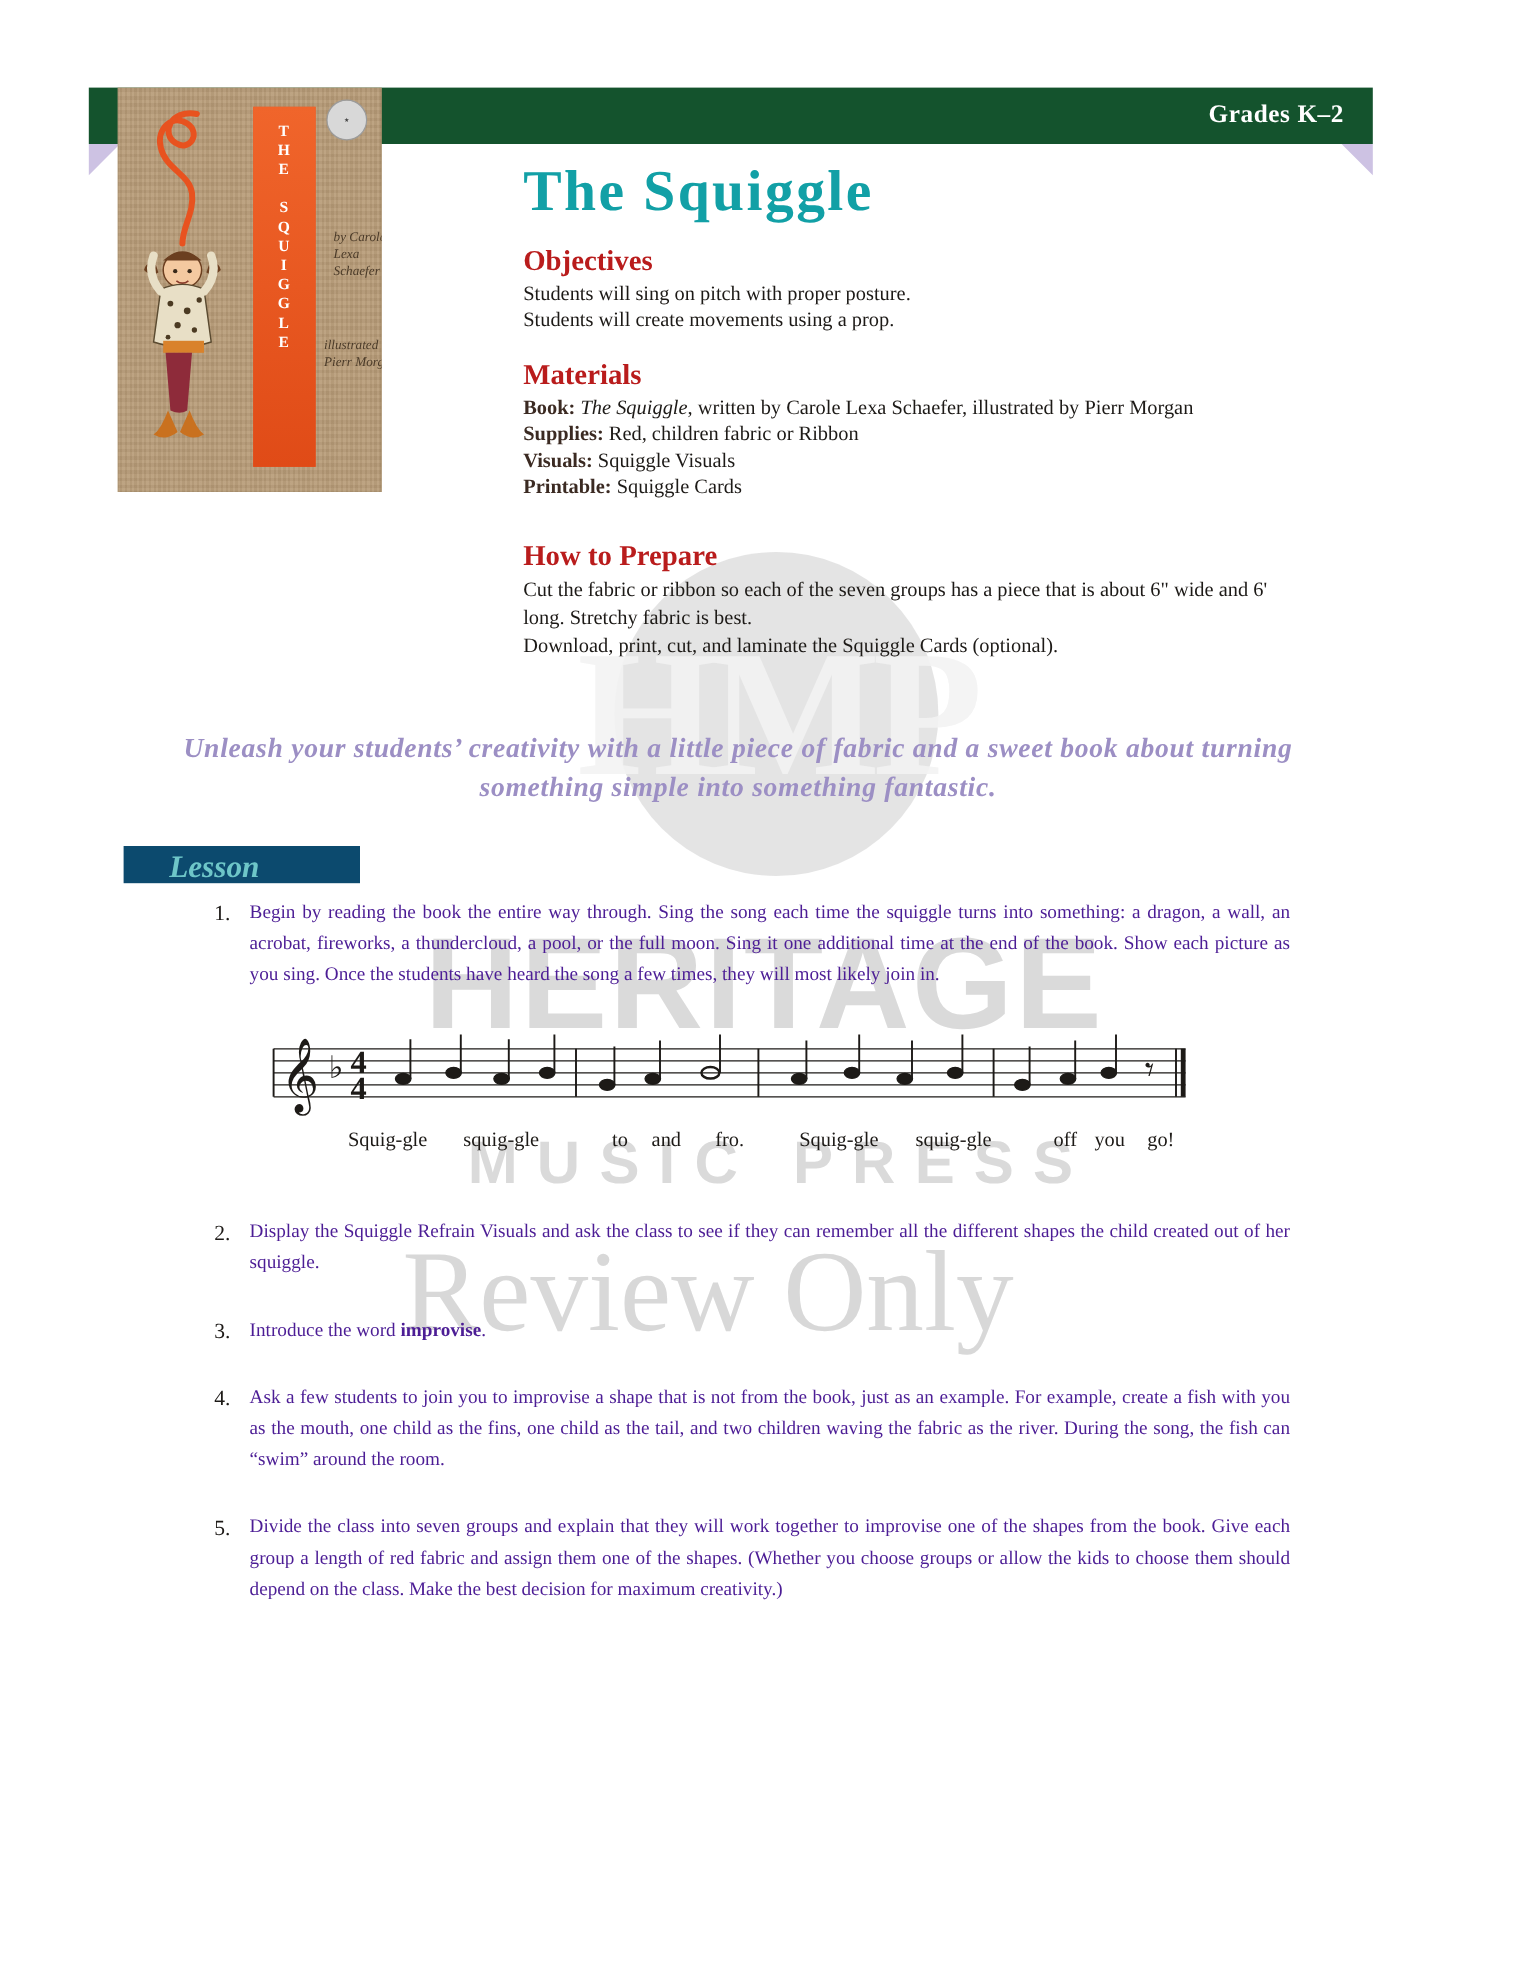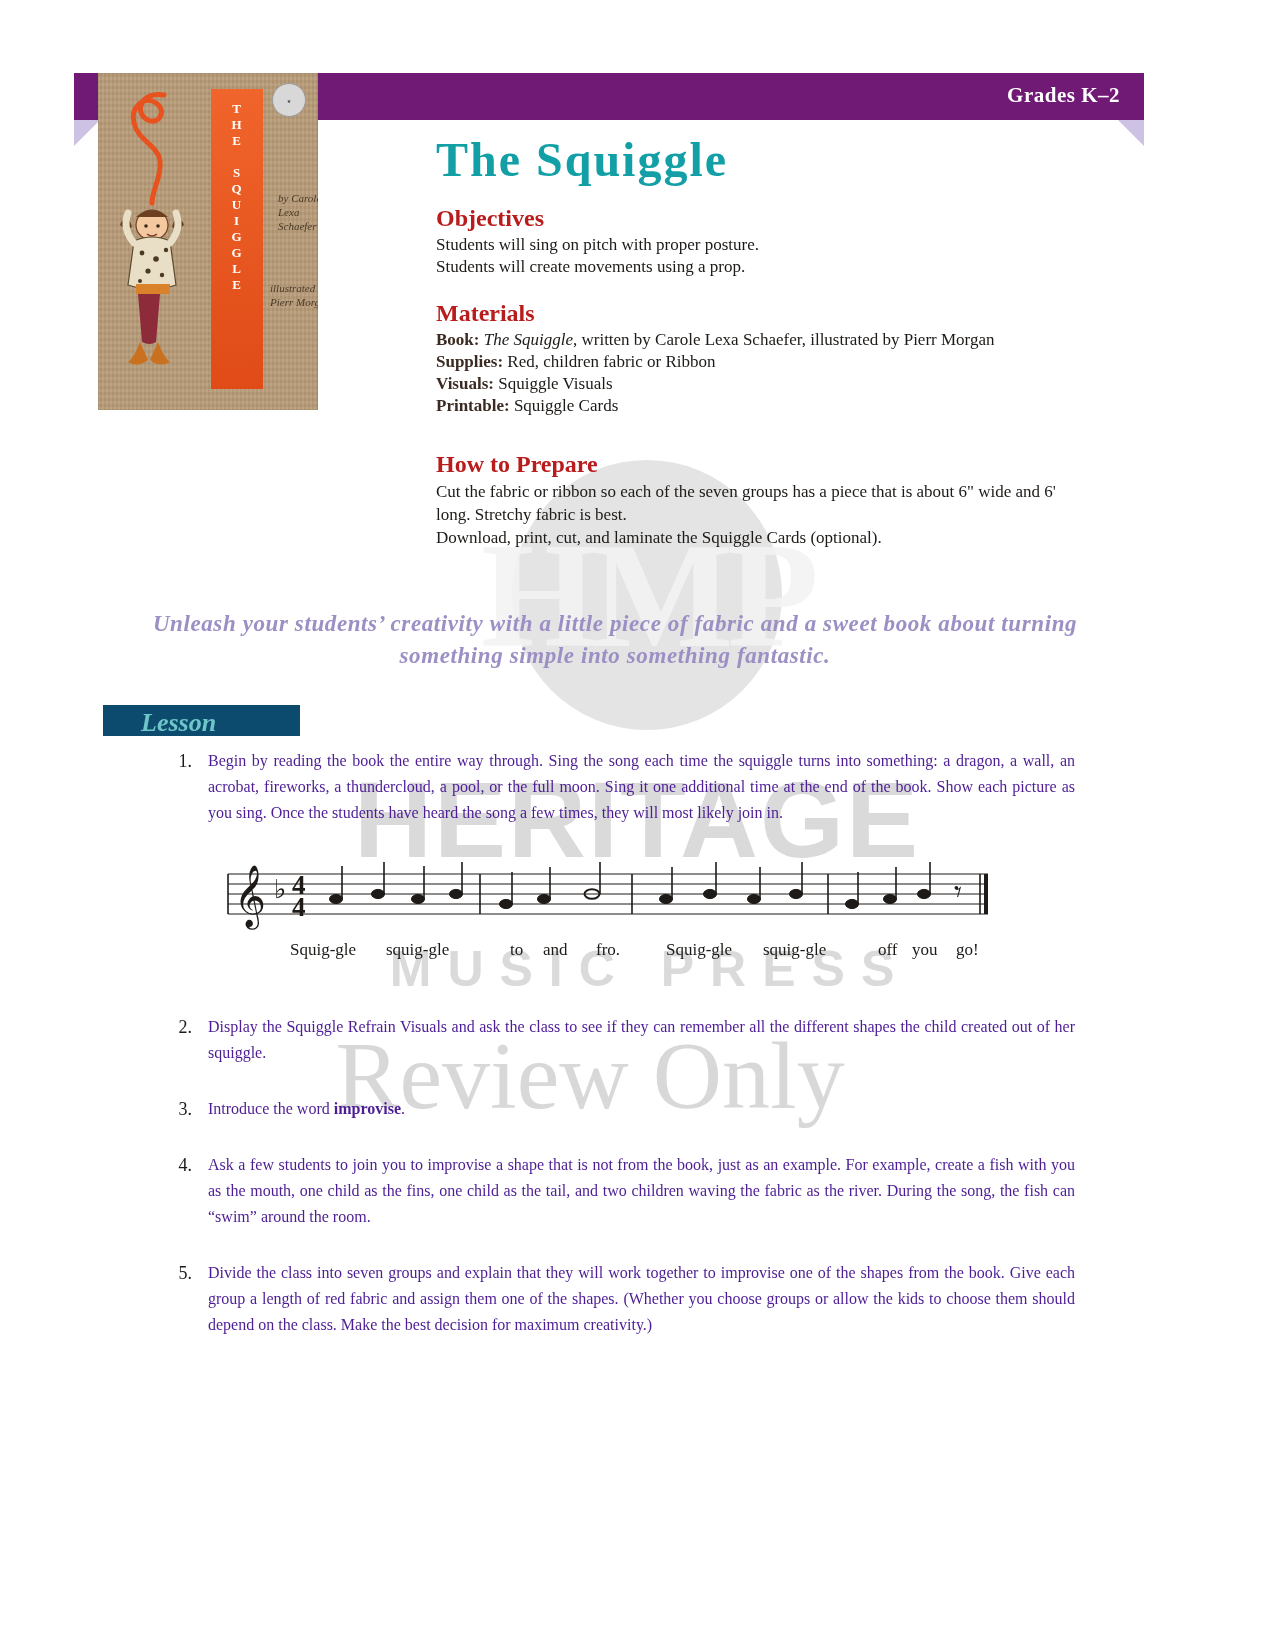--- a/index.html
+++ b/index.html
@@ -74,21 +74,21 @@
     font-size: 96px;
     color: #d2d2d2;
     opacity: .85;
   }
 
   
   .header-band {
     position: absolute;
     left: 74px; top: 73px;
     width: 1070px; height: 47px;
-    background: #701a75;
+    background: #14532d;
     z-index: 2;
   }
   .header-band .grades {
     position: absolute;
     right: 24px; top: 10px;
     color: #ffffff;
     font-family: "Liberation Serif", serif;
     font-weight: bold;
     font-size: 21px;
     letter-spacing: .5px;

